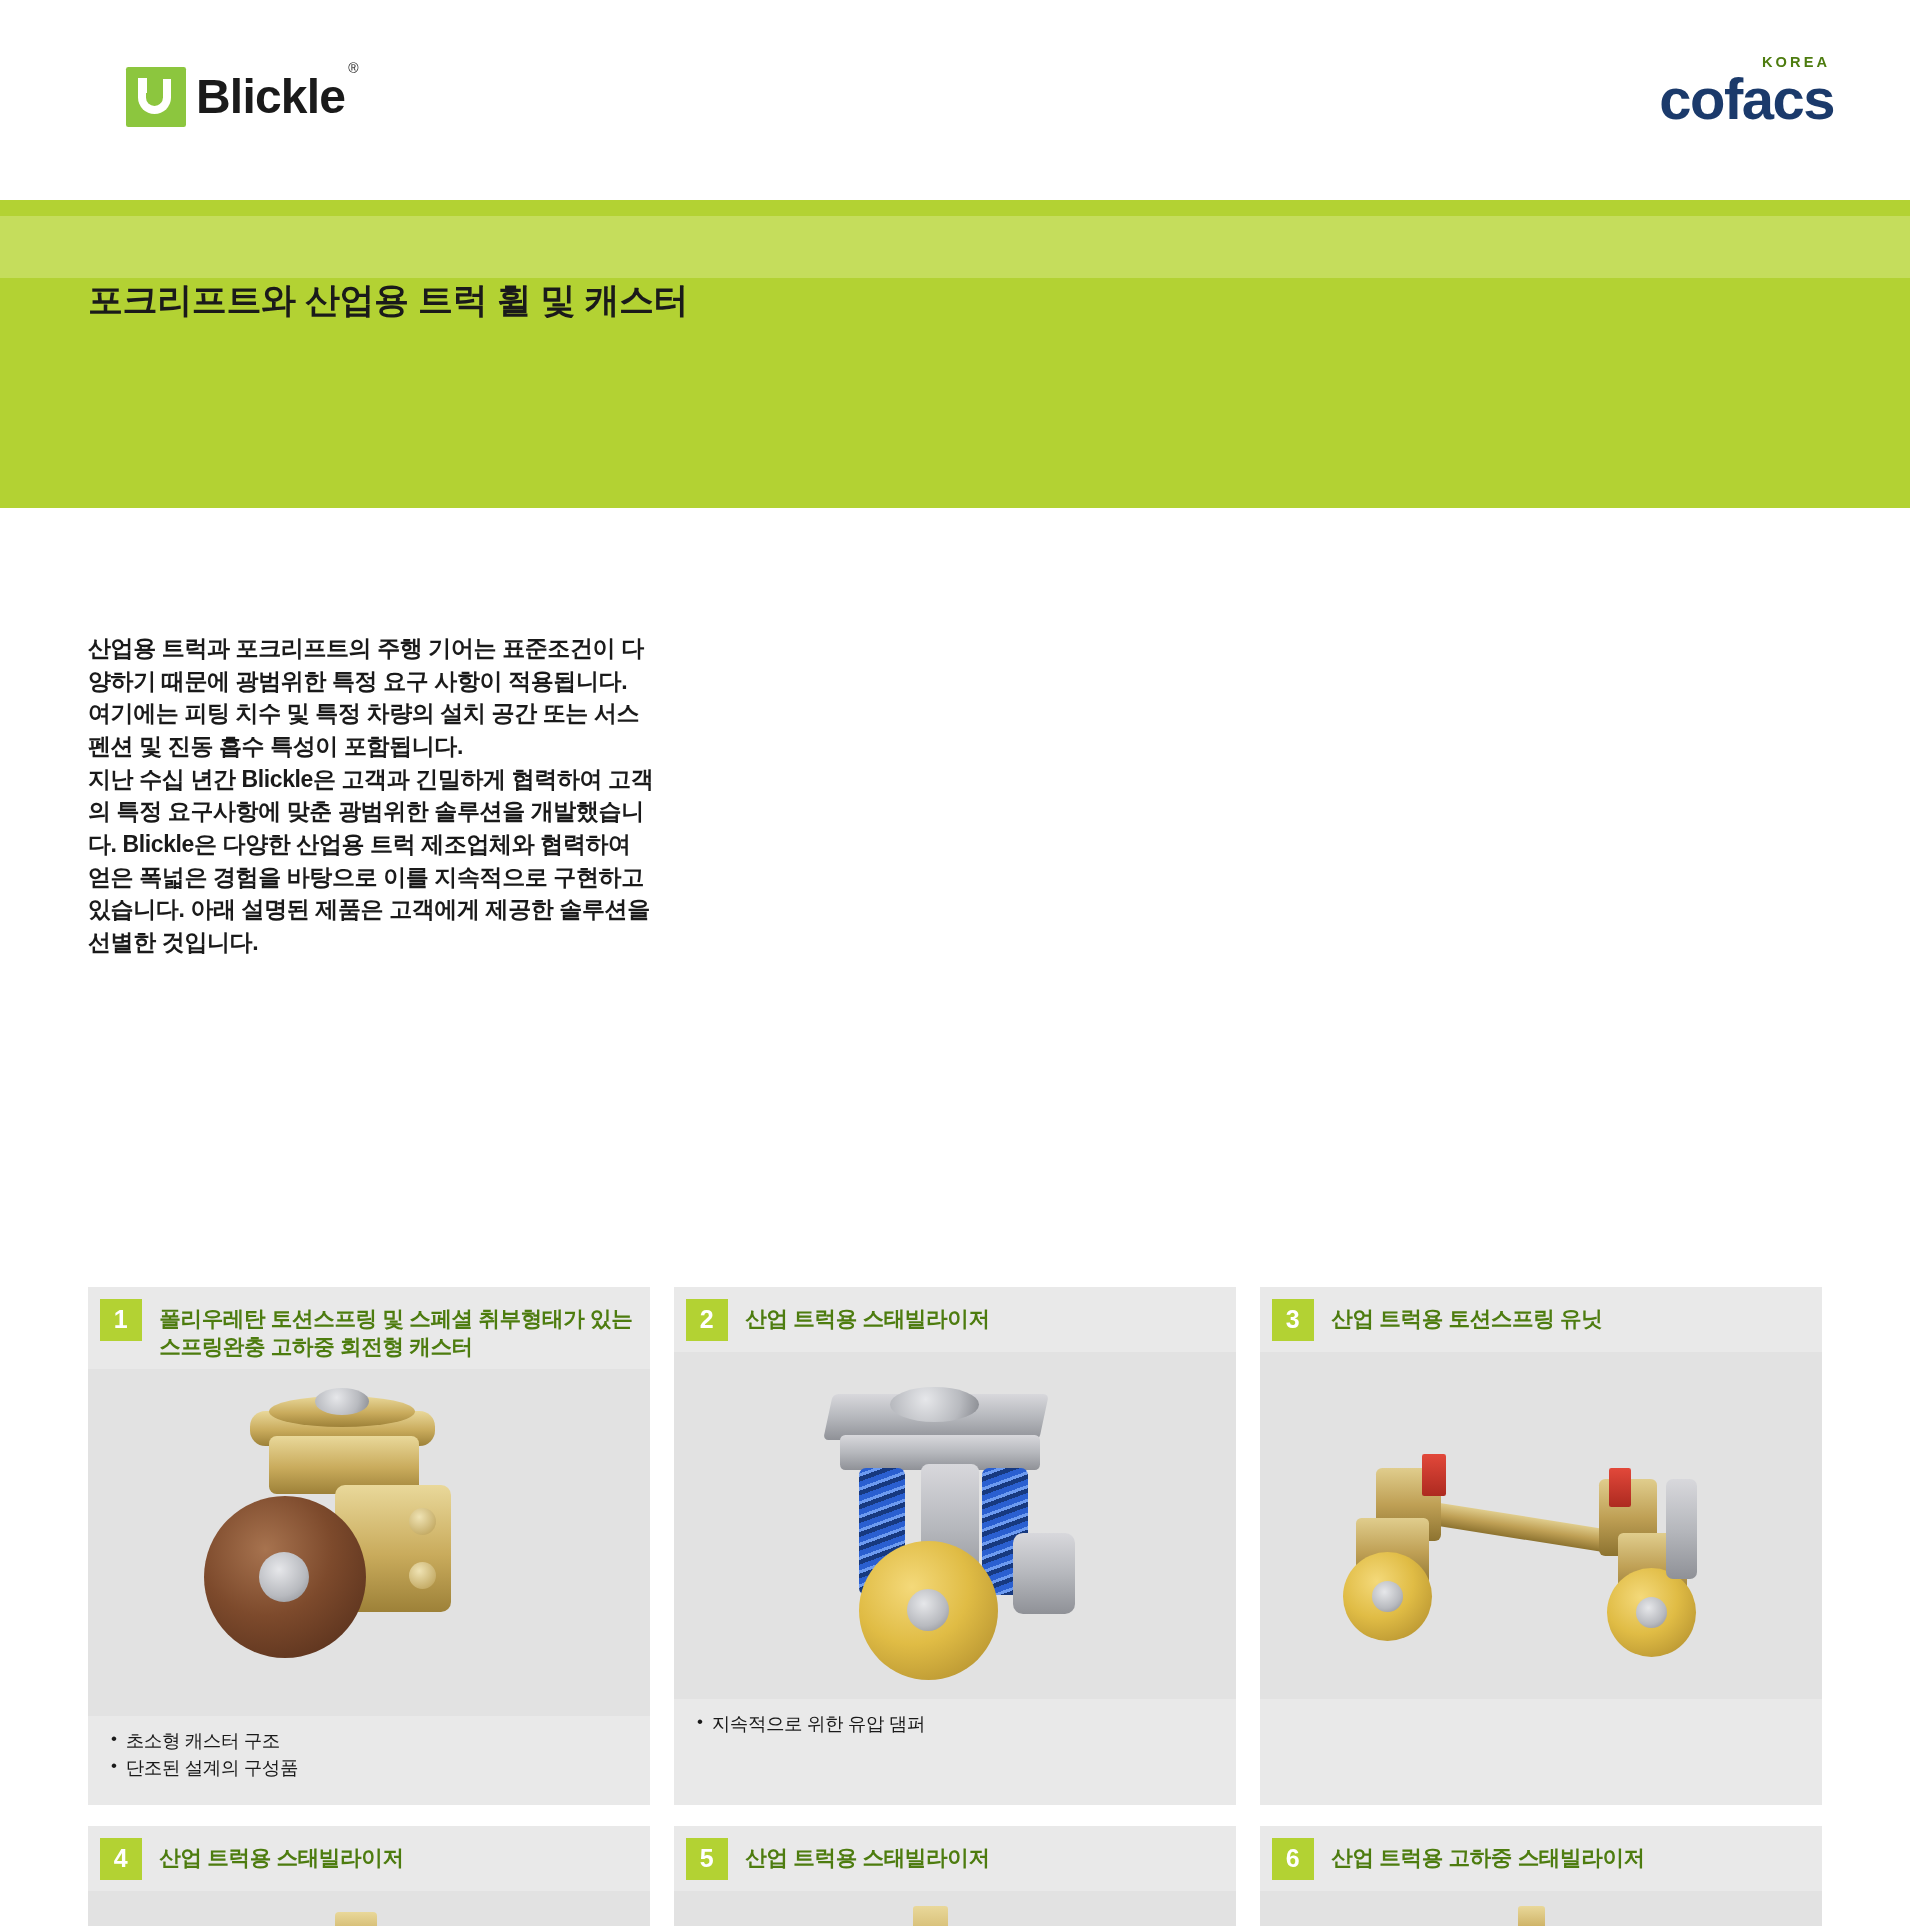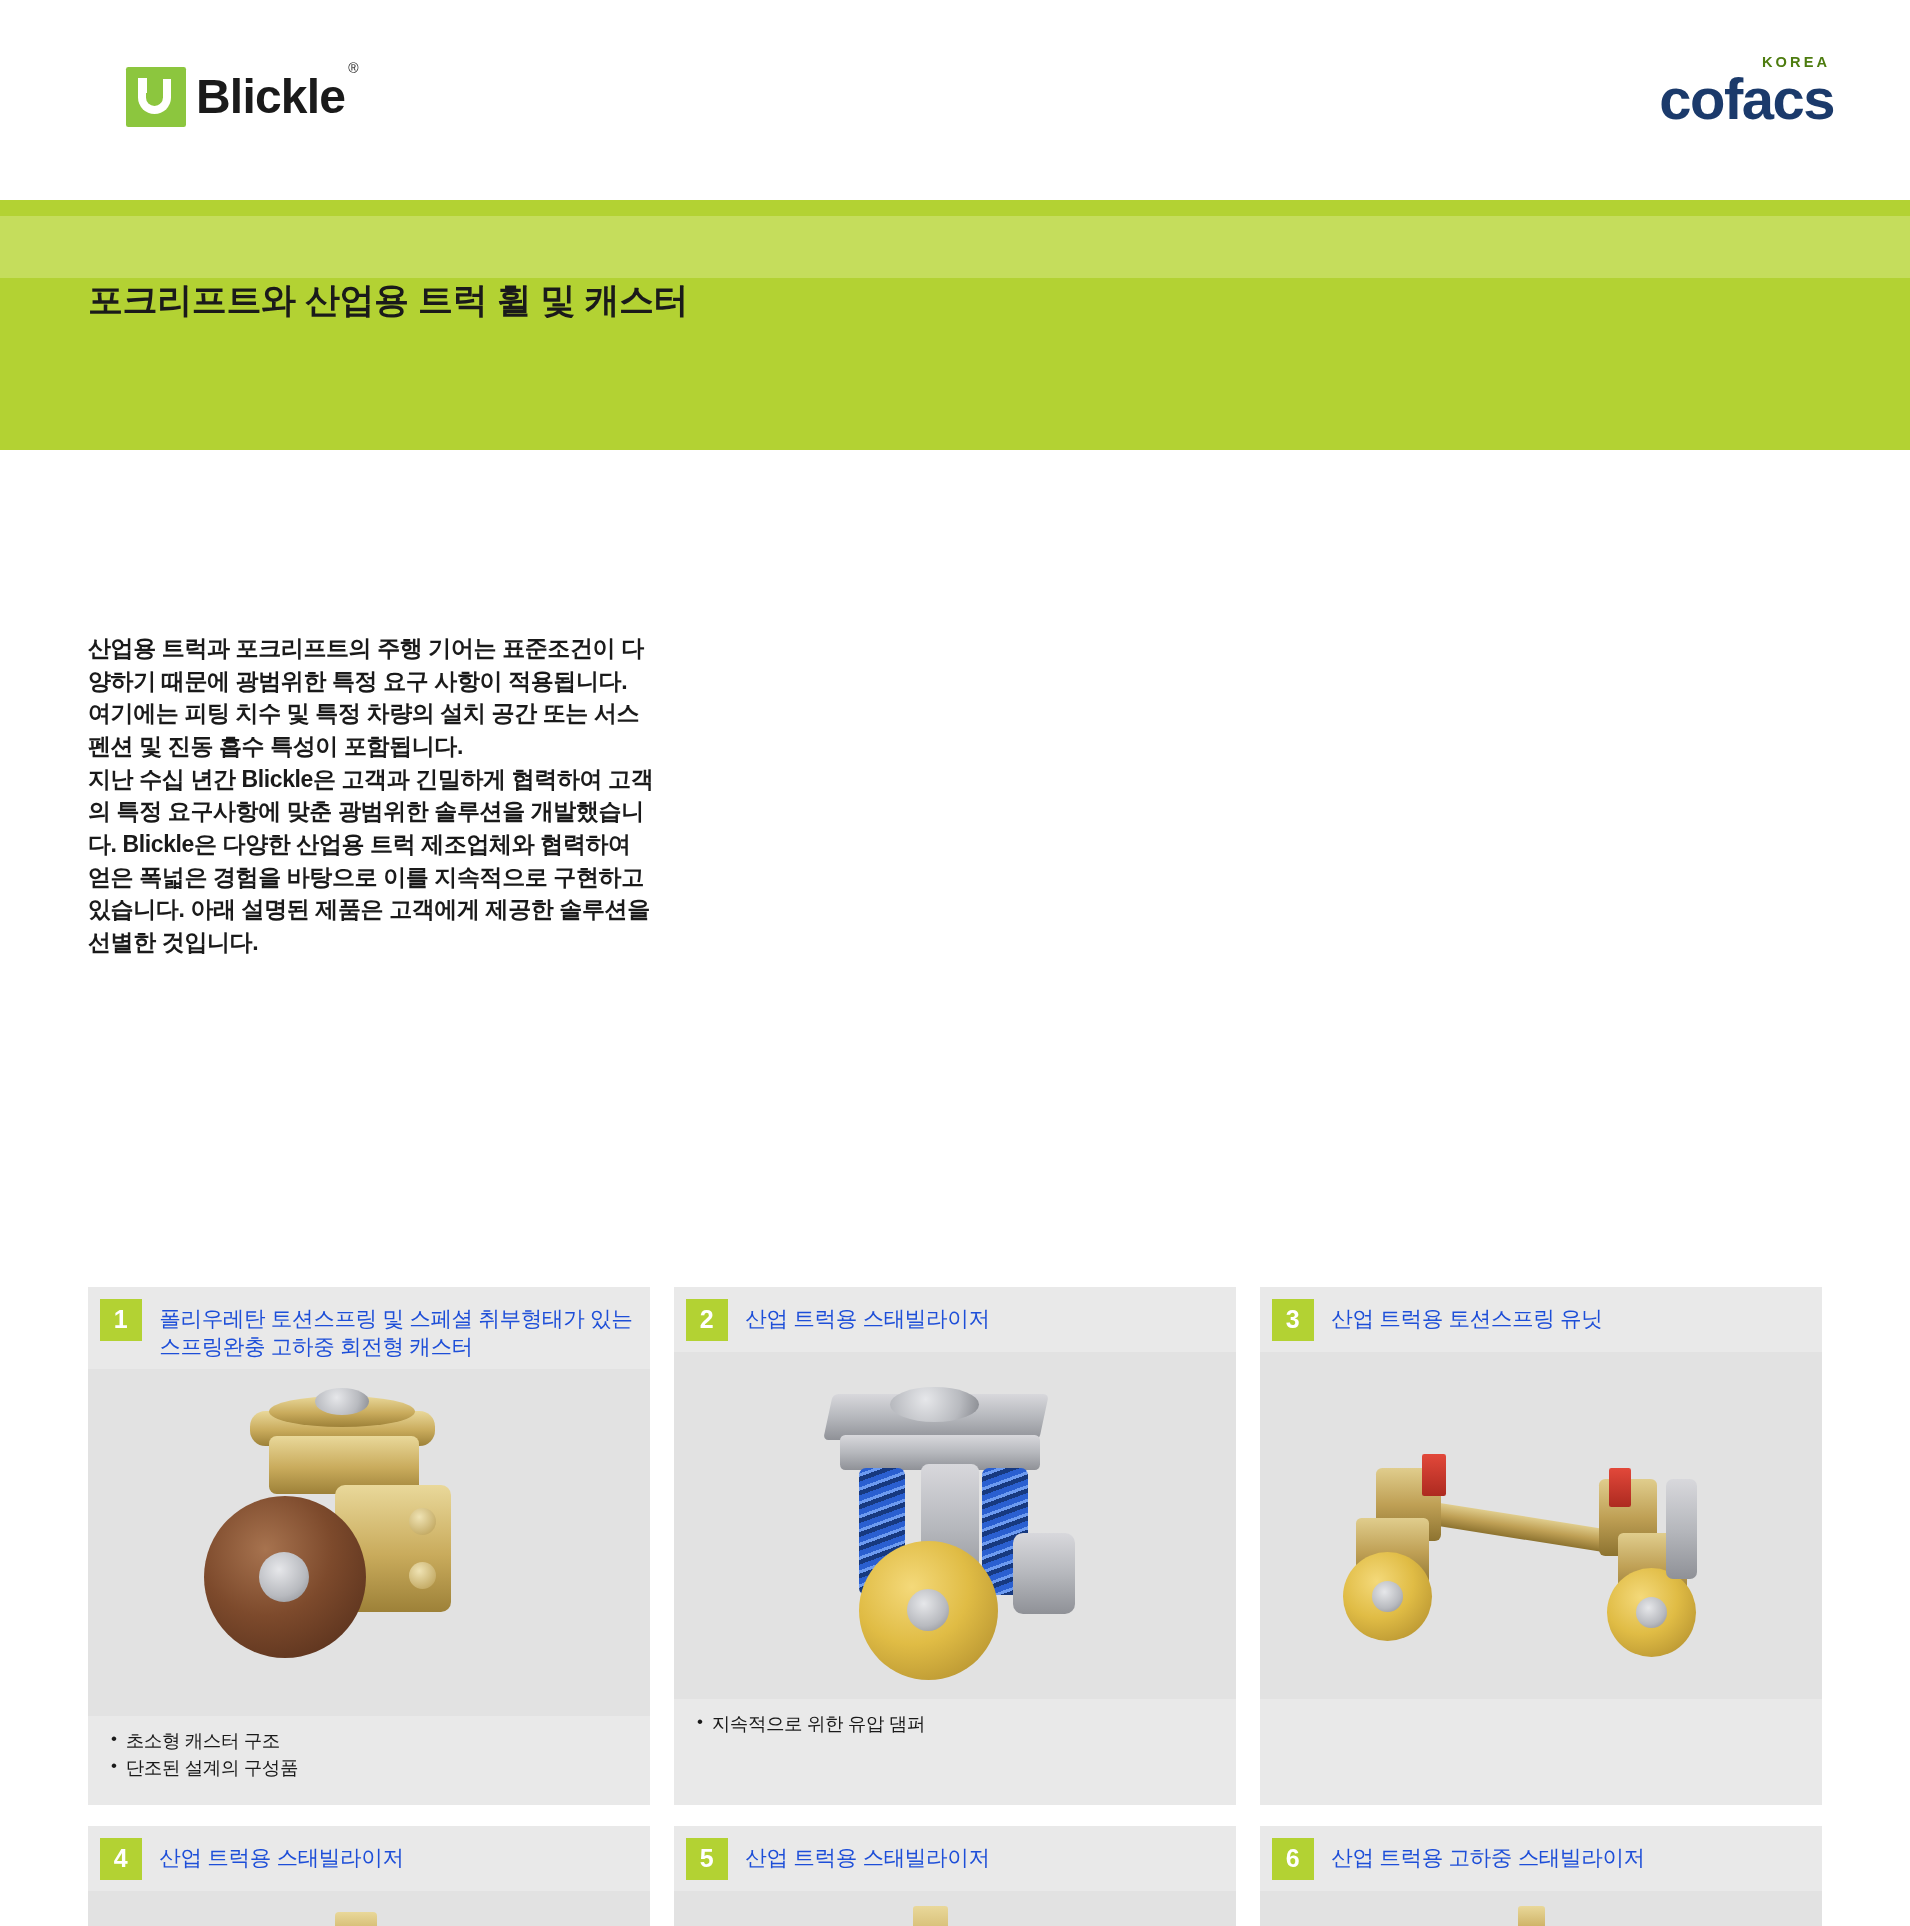--- a/index.html
+++ b/index.html
@@ -88,21 +88,21 @@
     color: #1b3a6b;
     line-height: 0.95;
     letter-spacing: -1.5px;
   }
 
   
   .banner {
     position: absolute;
     top: 200px; left: 0;
     width: 1911px;
-    height: 250px;
+    height: 308px;
     background: #b3d233;
   }
   .banner-sub {
     position: absolute;
     top: 216px; left: 0;
     width: 1911px;
     height: 62px;
     background: #c5dd5c;
   }
   .banner-title1 {
@@ -170,22 +170,22 @@
     font-weight: bold;
     display: flex;
     align-items: center;
     justify-content: center;
     flex: none;
     margin: 11.6px 0 0 11.6px;
   }
   .card-title {
     flex: 1;
     font-size: 21.6px;
-    font-weight: normal;
-    color: #1d4ed8;
+    font-weight: bold;
+    color: #4d7c0f;
     line-height: 1.3;
     padding: 17.7px 15.4px 7.7px 17.7px;
     letter-spacing: -0.4px;
   }
   .card-img {
     height: 347px;
     background: #e2e2e2;
     position: relative;
     overflow: hidden;
     display: flex;

